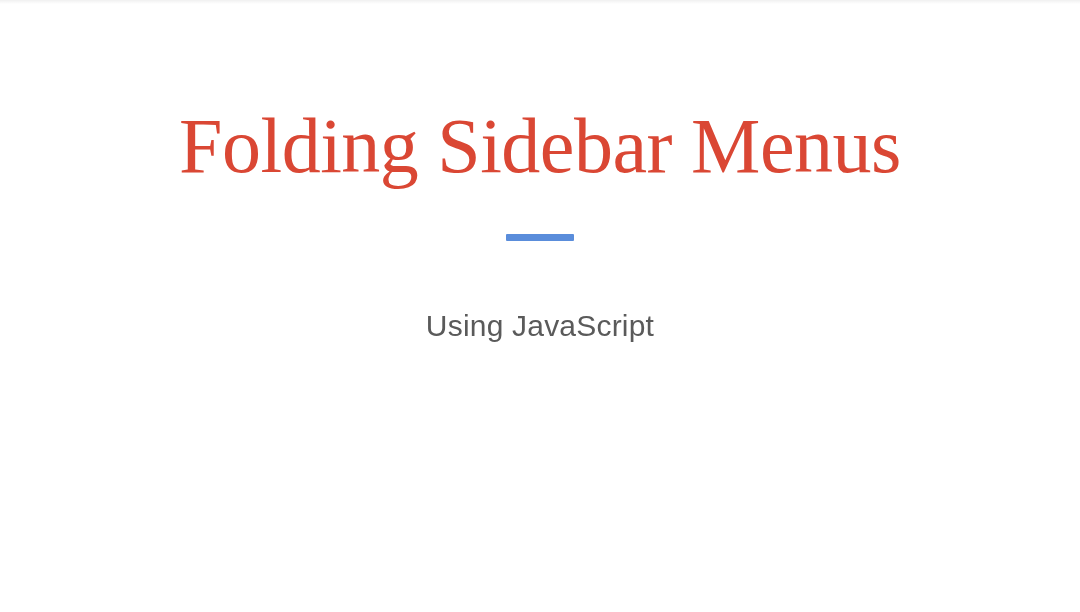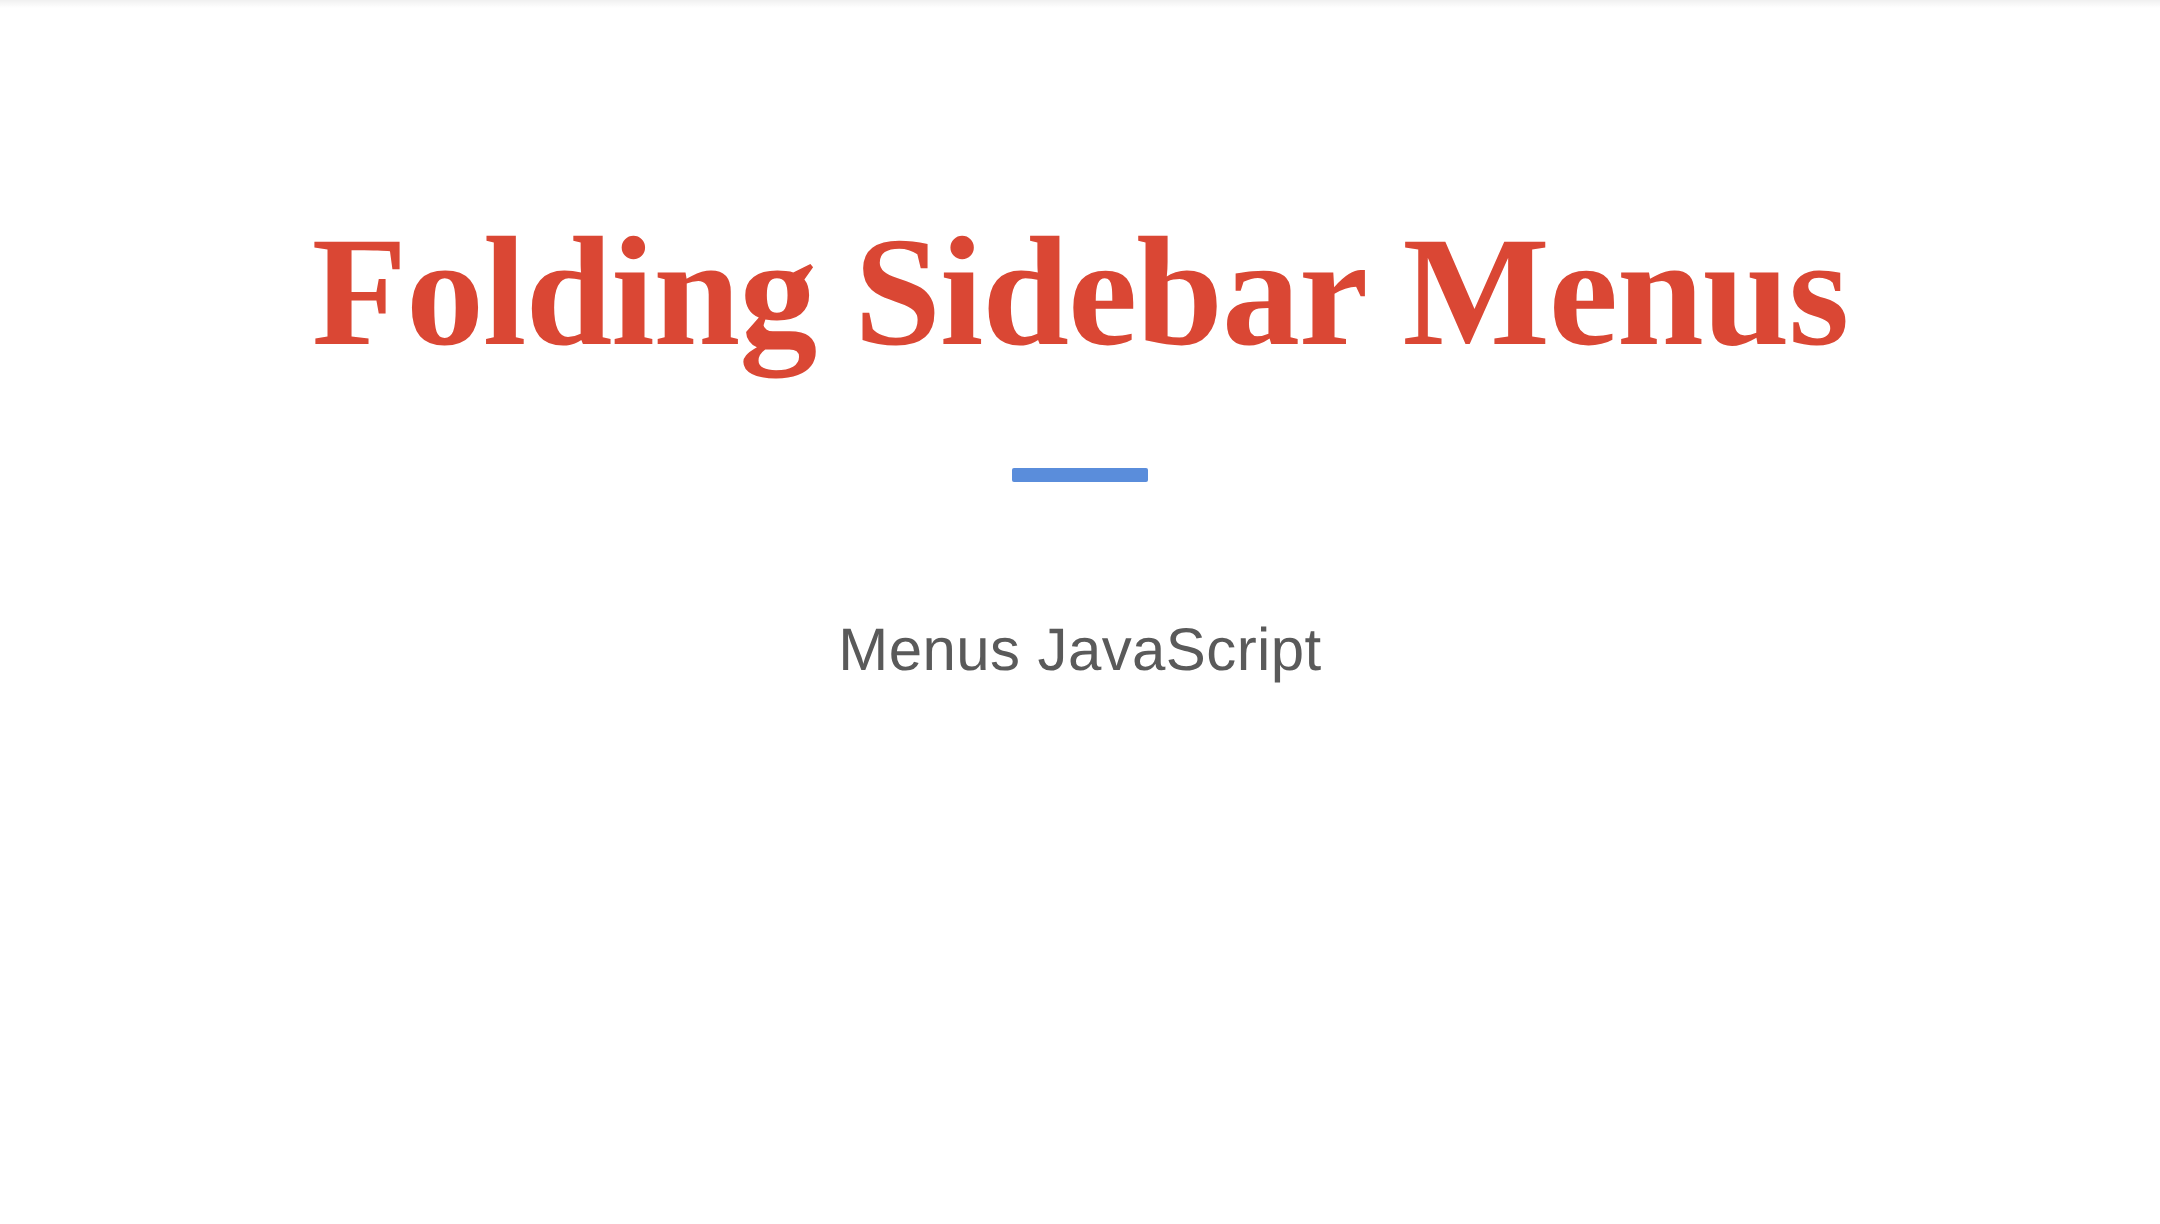--- a/index.html
+++ b/index.html
@@ -23,21 +23,21 @@
     .top-edge {
       position: absolute;
       top: 0;
       left: 0;
       right: 0;
       height: 4px;
       background: linear-gradient(to bottom, rgba(0,0,0,0.06), rgba(0,0,0,0));
     }
     .title {
       font-family: Georgia, "Times New Roman", serif;
-      font-weight: 700;
+      font-weight: 400;
       font-size: 78px;
       line-height: 1.18;
       color: #da4734;
       text-align: center;
       letter-spacing: -0.5px;
       max-width: 820px;
     }
     .divider {
       width: 68px;
       height: 7px;
@@ -56,13 +56,13 @@
   </style>
 </head>
 <body>
 
 <div class="top-edge"></div>
 
 <h1 class="title">Folding Sidebar Menus</h1>
 
 <div class="divider"></div>
 
-<p class="subtitle">Menus JavaScript</p>
+<p class="subtitle">Using JavaScript</p>
 
 </body></html>

